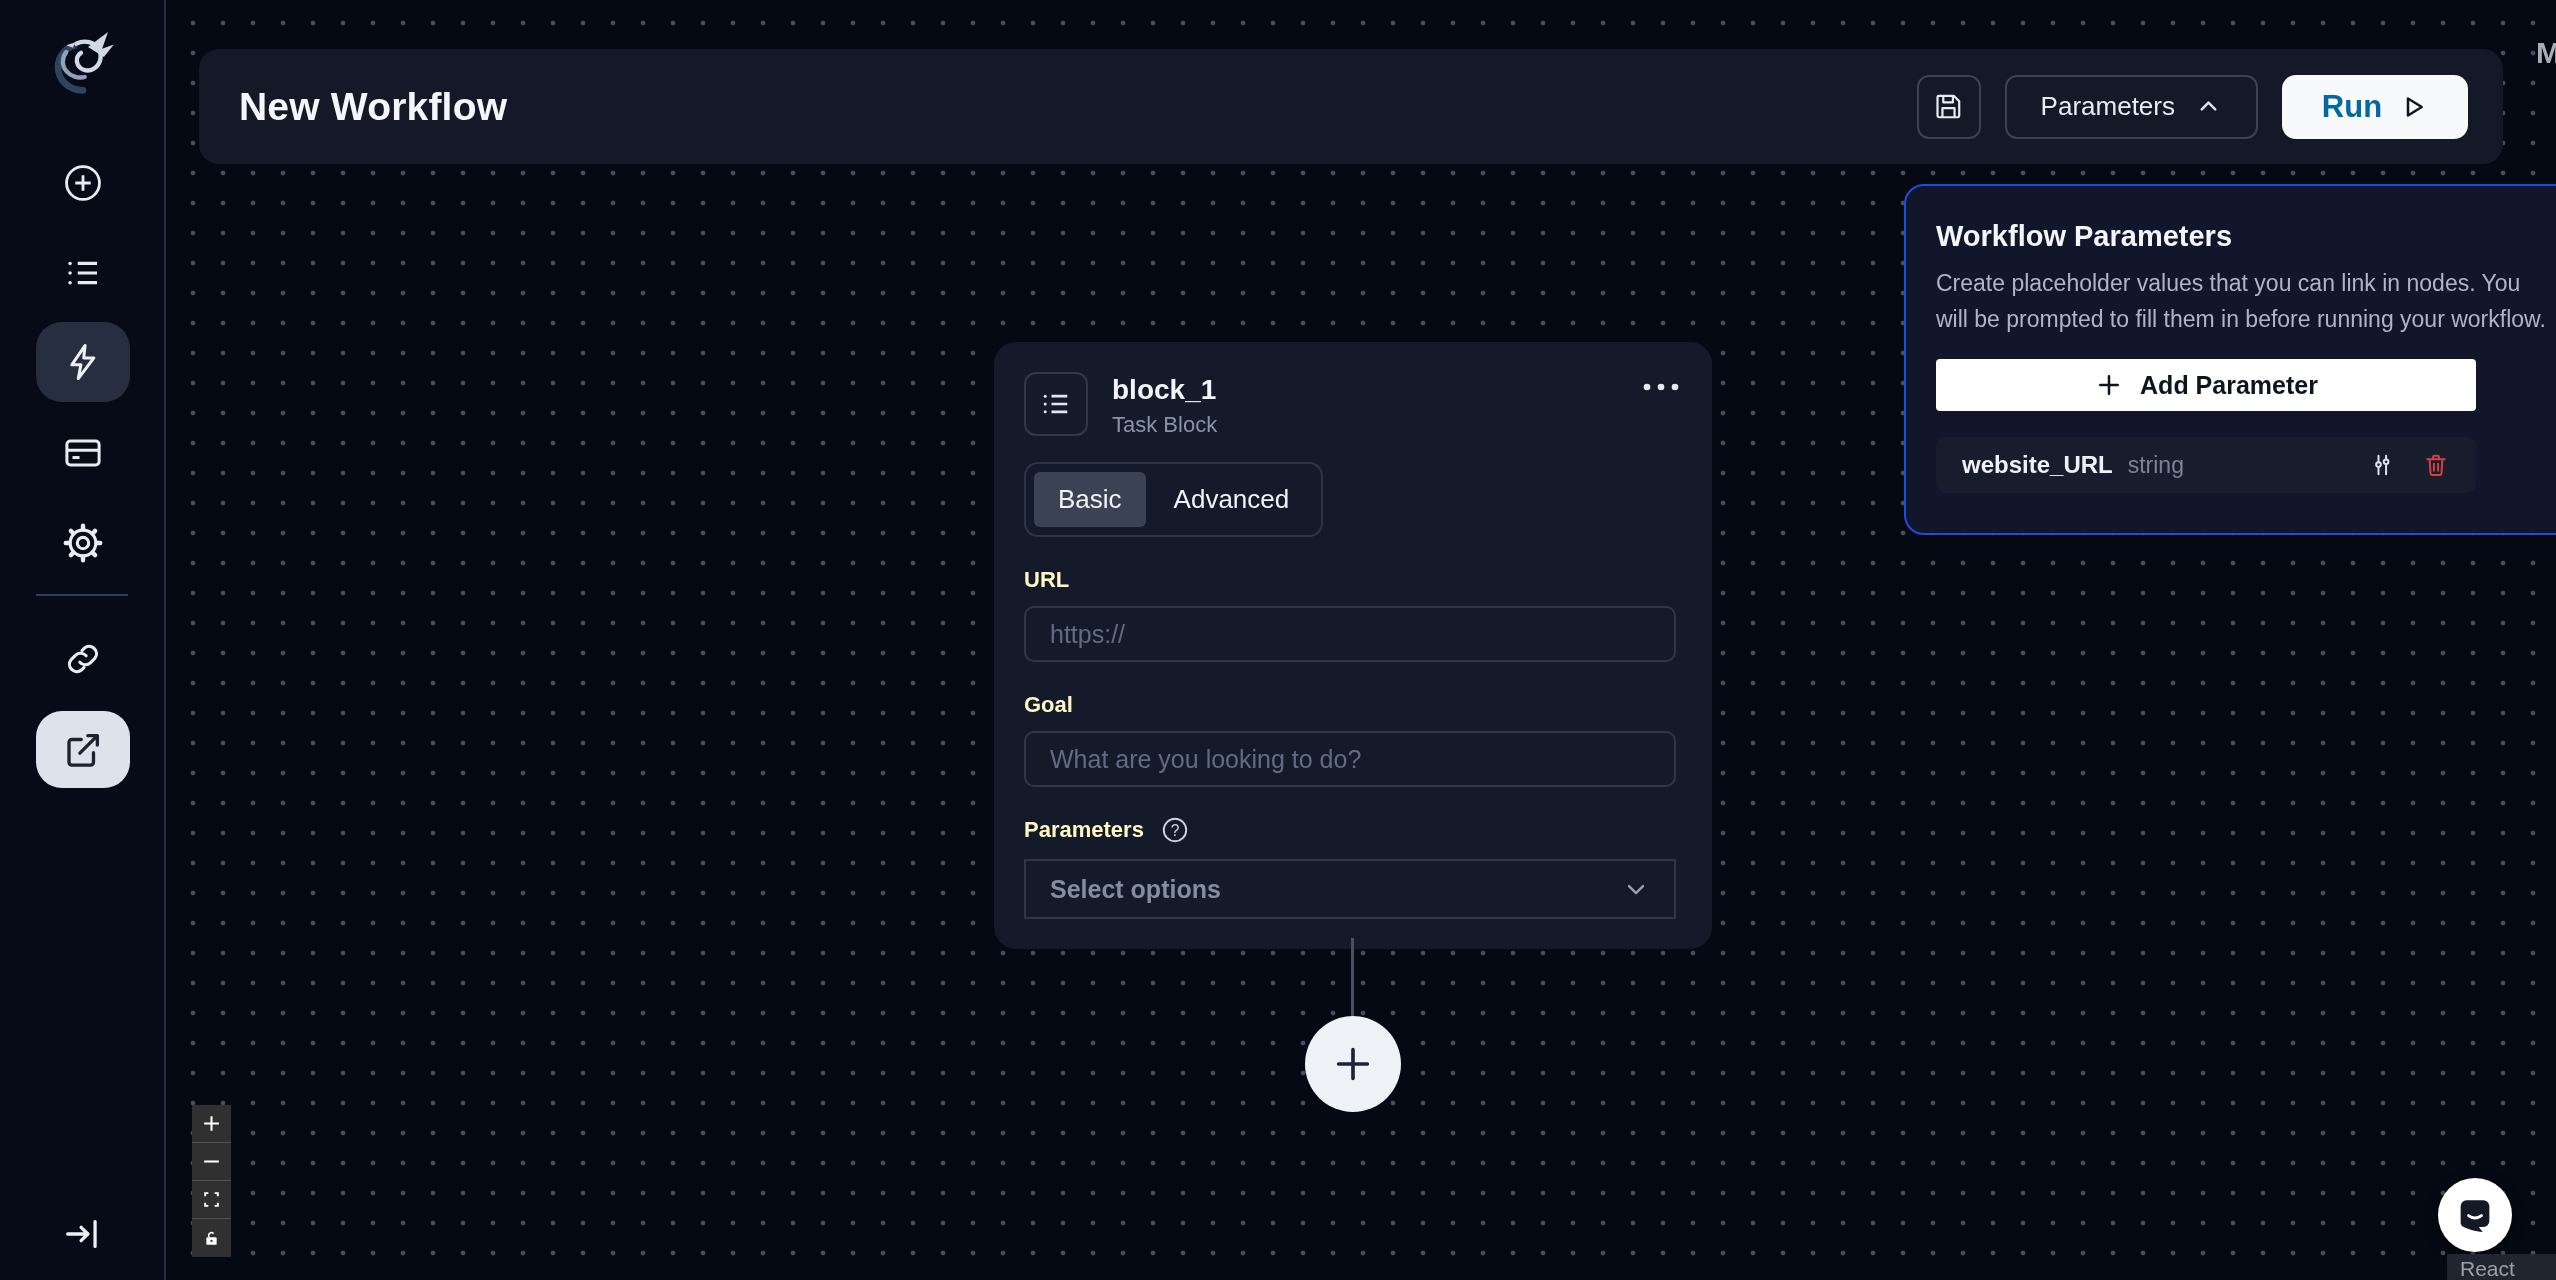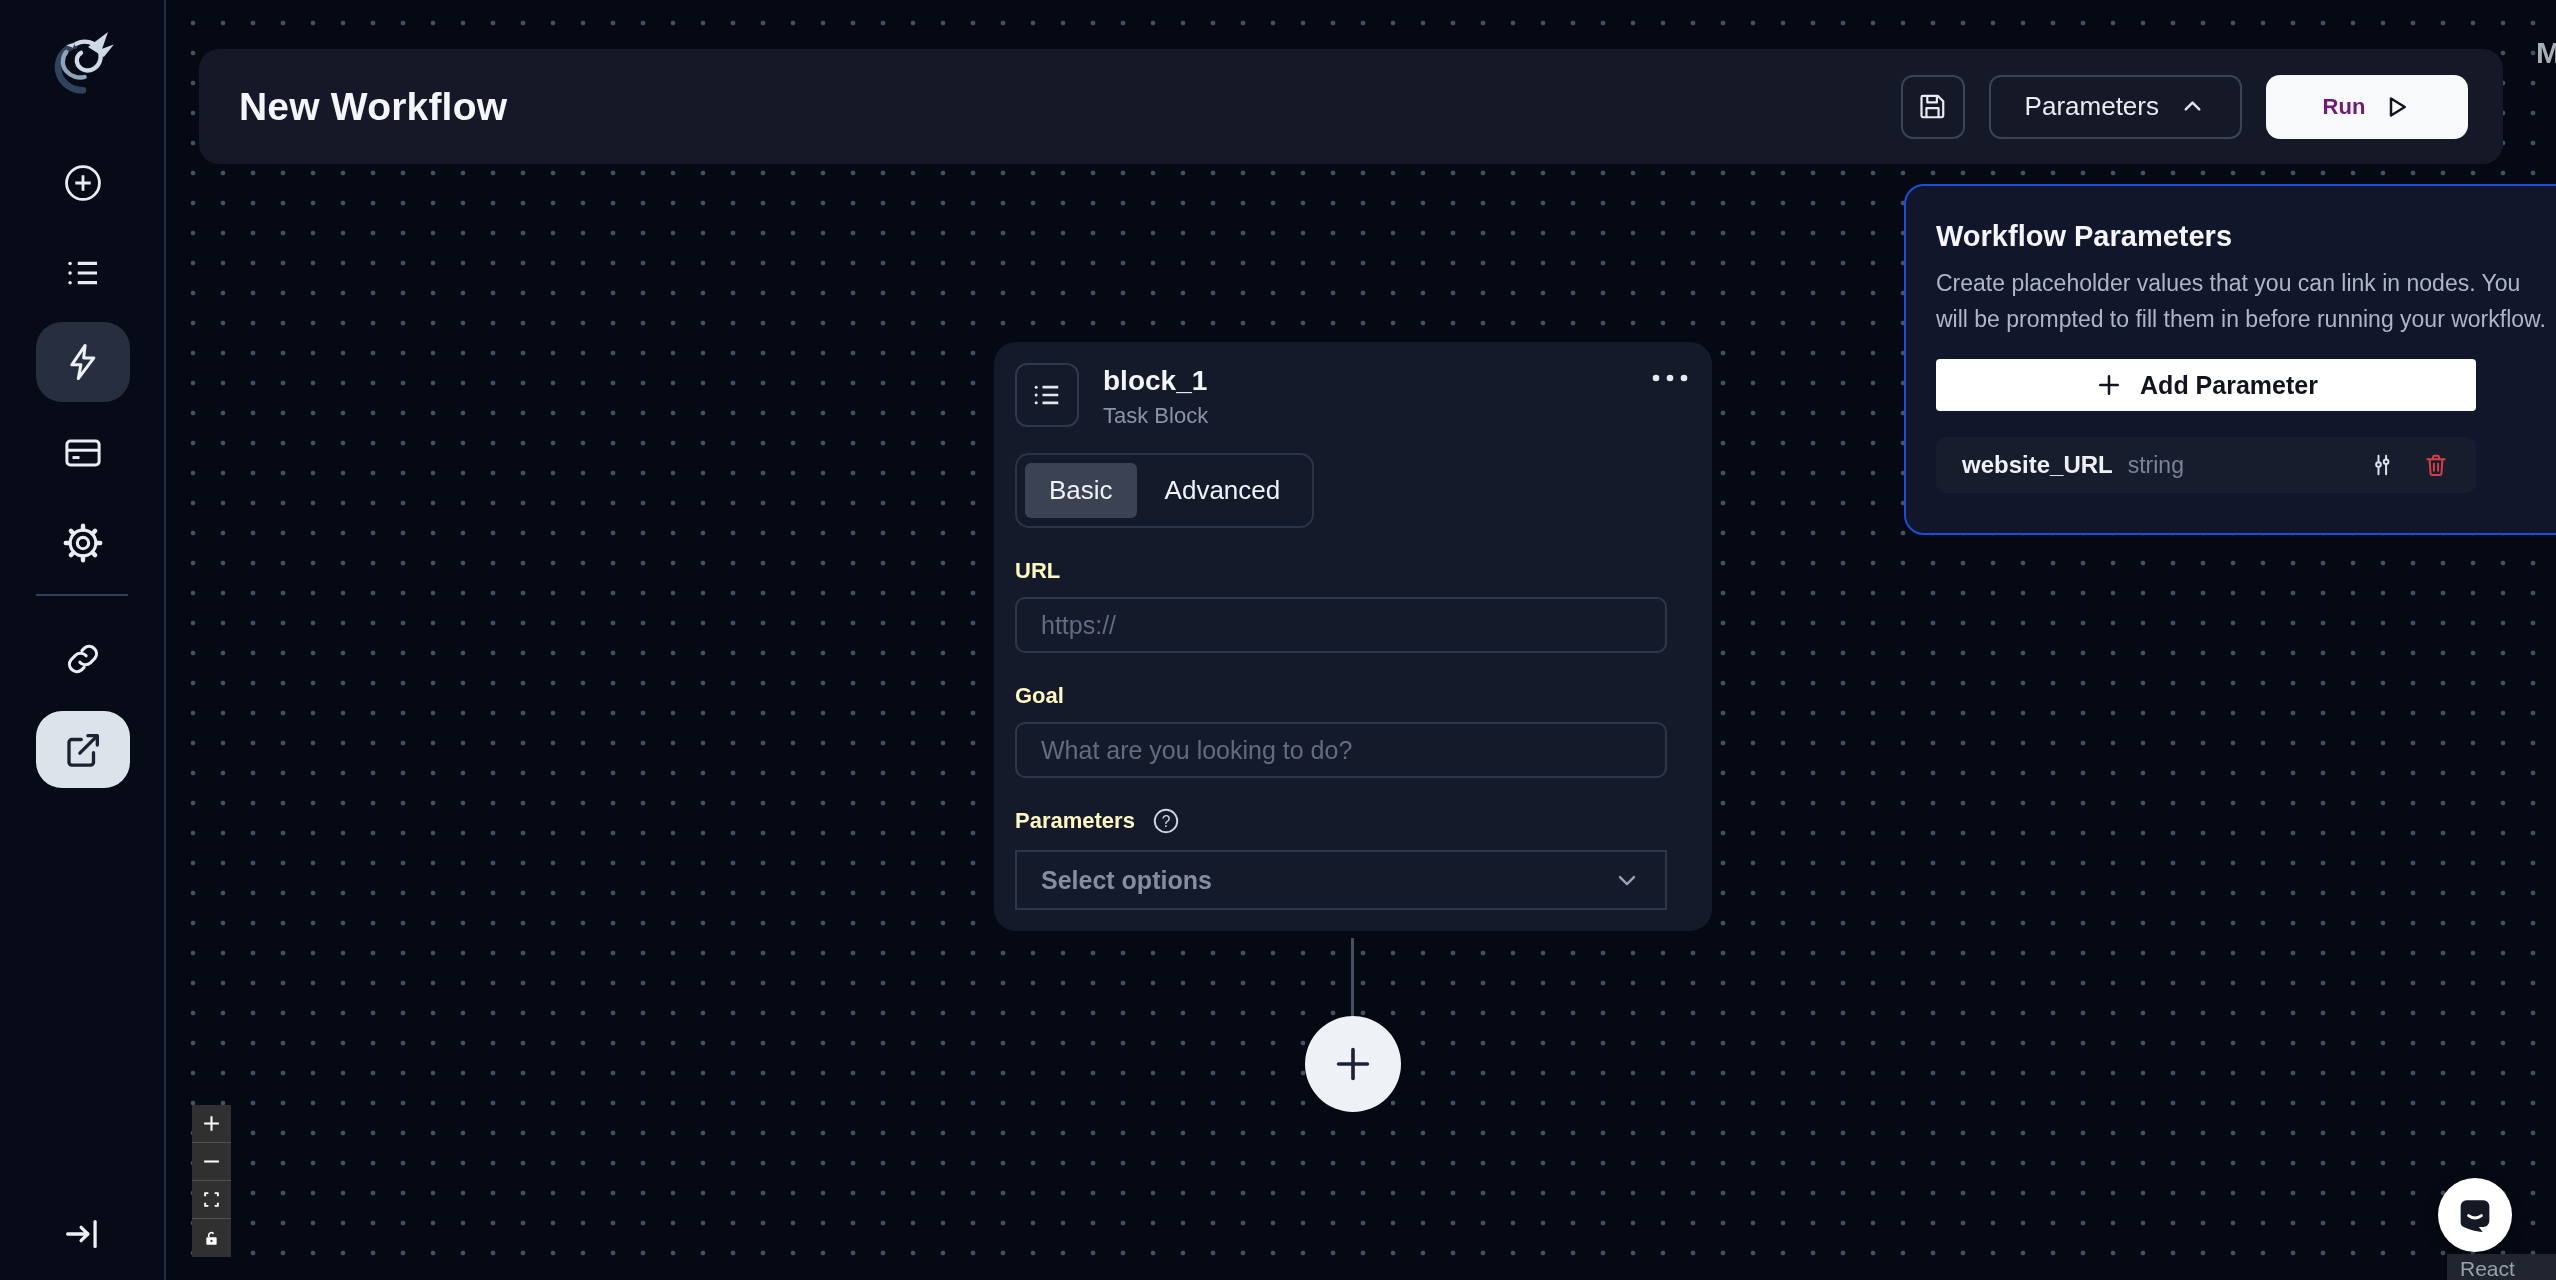--- a/index.html
+++ b/index.html
@@ -38,28 +38,28 @@
   .icon-btn {
     width:64px; height:64px; border:2px solid #3a4356; border-radius:12px;
     display:flex; align-items:center; justify-content:center; background:transparent; cursor:pointer;
   }
   .params-btn {
     margin-left:24px; height:64px; padding:0 34px; border:2px solid #3a4356; border-radius:12px;
     background:transparent; display:flex; align-items:center; gap:20px; cursor:pointer;
     color:#e7ebf2; font-size:26px; font-weight:500;
   }
   .run-btn {
-    margin-left:24px; height:64px; width:202px; border:none; border-radius:14px;
-    background:#f7f9fb; color:#701a75; display:flex; align-items:center; justify-content:center; gap:16px;
-    font-size:22px; font-weight:700; cursor:pointer;
+    margin-left:24px; height:64px; width:186px; border:none; border-radius:14px;
+    background:#f7f9fb; color:#0369a1; display:flex; align-items:center; justify-content:center; gap:16px;
+    font-size:31px; font-weight:700; cursor:pointer;
   }
   
   .card {
     position:absolute; left:994px; top:342px; width:718px;
-    background:#151a2b; border-radius:22px; padding:21px; cursor:pointer;
+    background:#151a2b; border-radius:22px; padding:30px; cursor:pointer;
   }
   .card-head { display:flex; align-items:flex-start; gap:24px; }
   .card-iconbox {
     width:64px; height:64px; border:2px solid #2f384c; border-radius:12px;
     display:flex; align-items:center; justify-content:center; flex:0 0 auto;
   }
   .card-titles { display:flex; flex-direction:column; gap:6px; padding-top:2px; }
   .card-title { font-size:28px; font-weight:700; color:#f2f5f9; }
   .card-sub { font-size:22px; color:#8b93a6; }
   .card-menu { margin-left:auto; padding-top:8px; cursor:pointer; }

